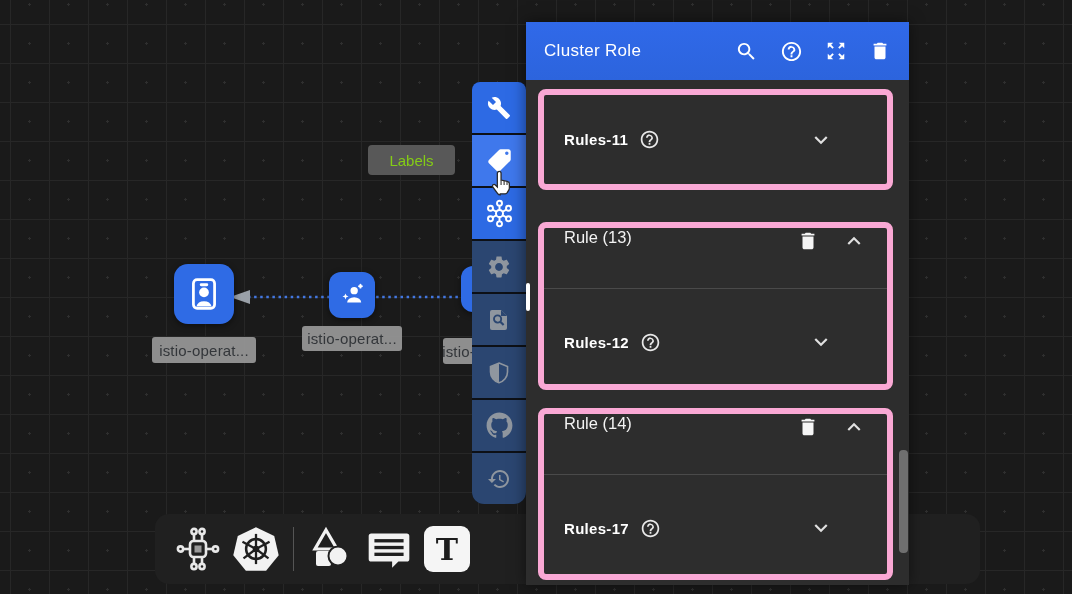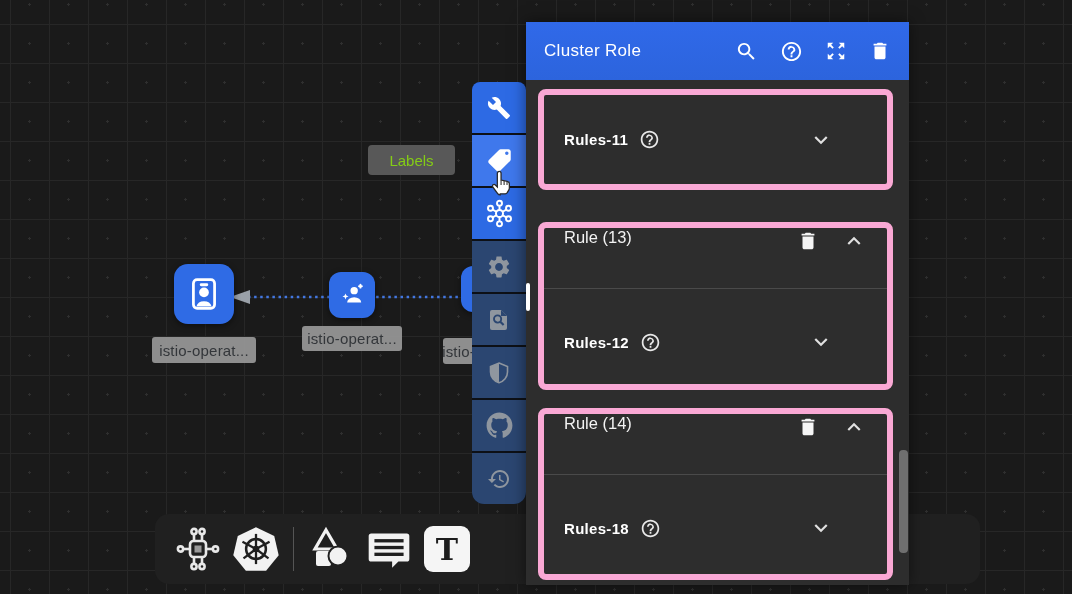--- a/index.html
+++ b/index.html
@@ -314,21 +314,21 @@
                 <path d="M6 19c0 1.1.9 2 2 2h8c1.1 0 2-.9 2-2V7H6v12zM19 4h-3.5l-1-1h-5l-1 1H5v2h14V4z"></path>
               </svg>
             <span class="hdr-chevron">
               <svg width="26" height="26" viewBox="0 0 24 24" fill="#e0e0e0">
                   <path d="M12 8l-6 6 1.41 1.41L12 10.83l4.59 4.58L18 14z"></path>
                 </svg>
             </span>
           </span>
         </div>
         <div class="field-row">
-          <span class="field-label">Rules-18</span>
+          <span class="field-label">Rules-17</span>
           <span class="help-icon">
             <svg width="21" height="21" viewBox="0 0 24 24" fill="#e8e8e8">
                 <path d="M11 18h2v-2h-2v2zm1-16C6.48 2 2 6.48 2 12s4.48 10 10 10 10-4.48 10-10S17.52 2 12 2zm0 18c-4.41 0-8-3.59-8-8s3.59-8 8-8 8 3.59 8 8-3.59 8-8 8zm0-14c-2.21 0-4 1.79-4 4h2c0-1.1.9-2 2-2s2 .9 2 2c0 2-3 1.75-3 5h2c0-2.25 3-2.5 3-4.5 0-2.21-1.79-4-4-4z"></path>
               </svg>
           </span>
           <span class="row-chevron">
             <svg width="26" height="26" viewBox="0 0 24 24" fill="#e0e0e0">
                 <path d="M16.59 8.59 12 13.17 7.41 8.59 6 10l6 6 6-6z"></path>
               </svg>
           </span>

